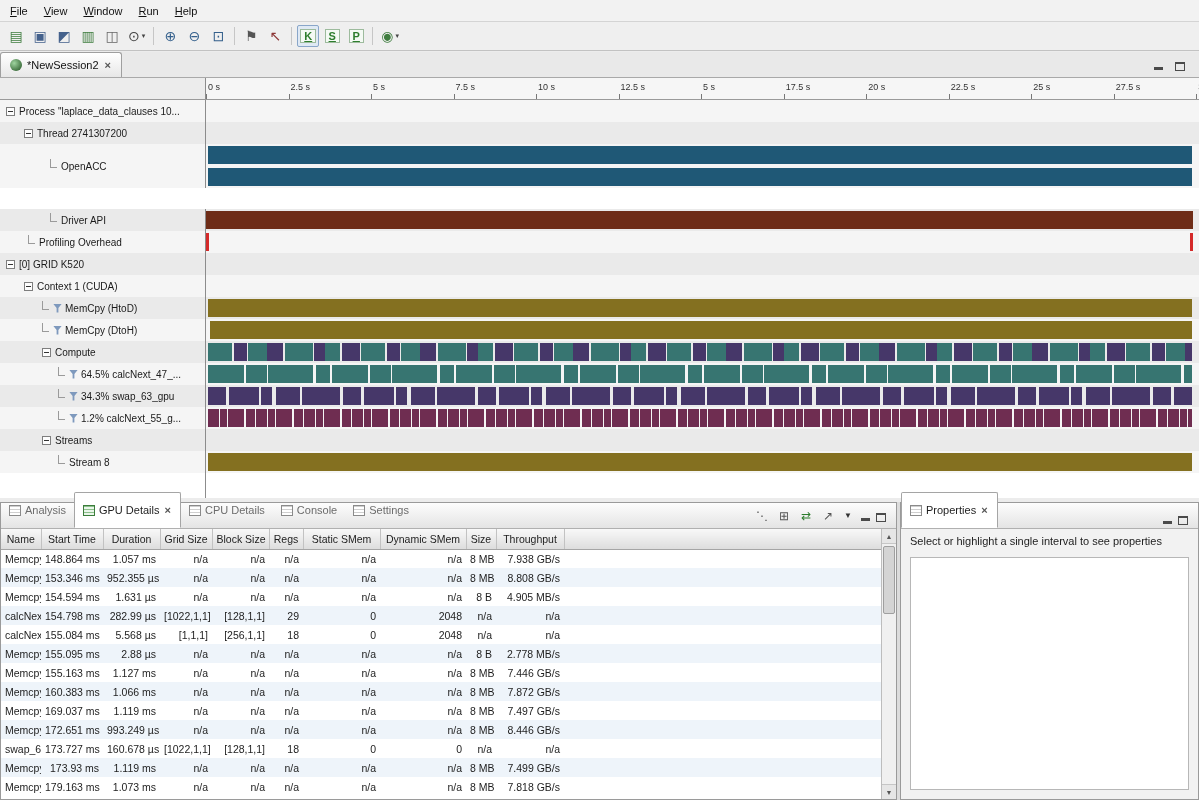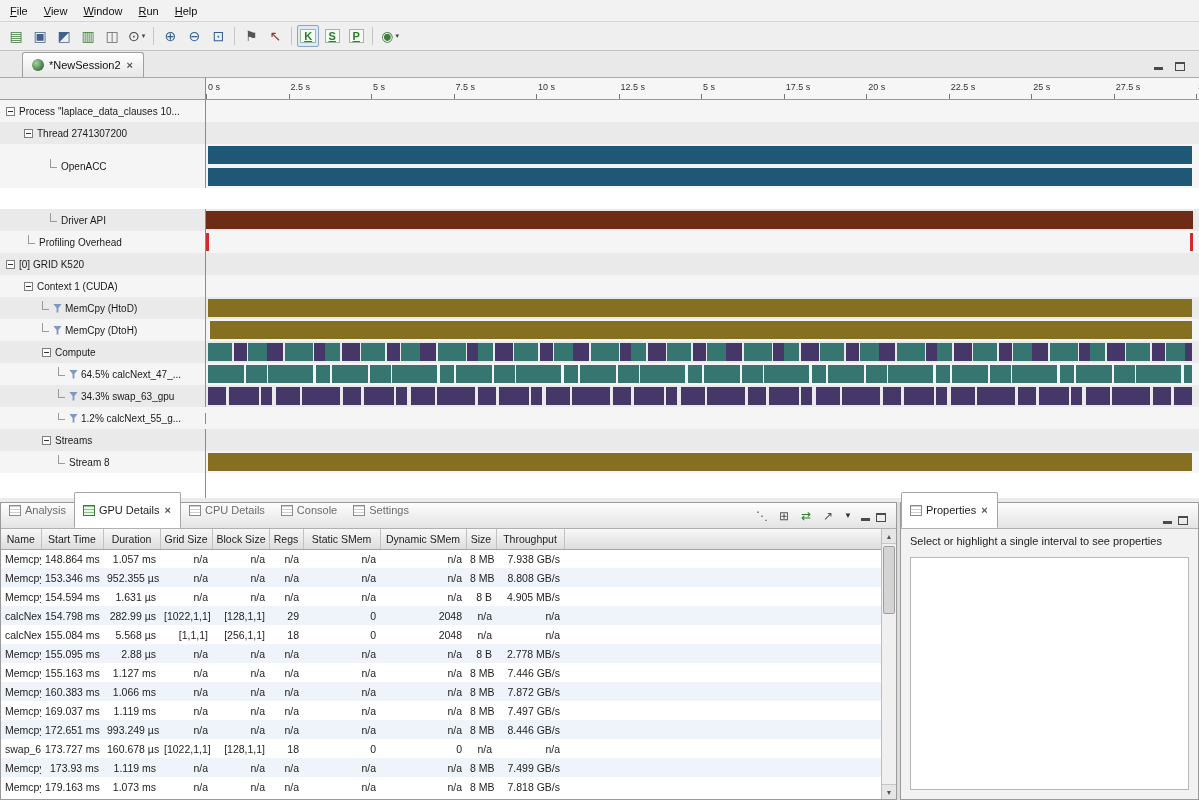--- a/index.html
+++ b/index.html
@@ -14,21 +14,21 @@
   
   #toolbar{position:absolute;left:0;top:22px;right:0;height:29px;background:#efefef;border-bottom:1px solid #c2c2c2;display:flex;align-items:center;padding-left:4px}
   .tb-btn{height:22px;min-width:22px;display:flex;align-items:center;justify-content:center;margin:0 1px;border:1px solid transparent;border-radius:2px;font-size:14px;padding:0 2px;background:transparent}
   .tb-btn.pressed{border-color:#89a6c9;background:#dfe9f4}
   .tb-btn .dd{font-size:7px;color:#444;margin-left:2px}
   .tb-sep{width:1px;height:18px;background:#c6c6c6;margin:0 4px}
   .letter-glyph{font-size:11px;font-weight:bold;text-decoration:underline;border:1px solid #9dbb9d;padding:0 3px;background:#f4faf4}
 
   
   #editor-tabbar{position:absolute;left:0;top:52px;right:0;height:26px;background:#e9e9e9;border-bottom:1px solid #a9a9a9;display:flex;align-items:flex-end}
-  .editor-tab{display:flex;align-items:center;gap:5px;height:25px;padding:0 9px;background:linear-gradient(#ffffff,#e7e7e7);border:1px solid #9f9f9f;border-bottom:none;border-radius:3px 3px 0 0;margin-left:22px;font-size:11px}
+  .editor-tab{display:flex;align-items:center;gap:5px;height:25px;padding:0 9px;background:linear-gradient(#ffffff,#e7e7e7);border:1px solid #9f9f9f;border-bottom:none;border-radius:3px 3px 0 0;margin-left:0;font-size:11px}
   .session-icon{width:12px;height:12px;border-radius:50%;background:radial-gradient(circle at 35% 35%,#9fd49f,#1d4d1d);display:inline-block}
   .close-x{font-size:11px;font-weight:bold;color:#555;padding:0 1px;cursor:default}
   .win-btns{margin-left:auto;display:flex;gap:8px;padding:0 12px 6px 0;align-items:center}
   .win-btn{width:14px;height:12px;display:flex;align-items:flex-end;justify-content:center}
   .glyph-min{width:9px;height:3px;background:#4a4a4a;display:block;margin-bottom:1px}
   .glyph-max{width:10px;height:9px;border:1px solid #4a4a4a;border-top:2px solid #4a4a4a;display:block}
 
   
   #timeline{position:absolute;left:0;top:78px;right:0;height:420px;background:#fff;overflow:hidden}
   #ruler{height:22px;display:flex;border-bottom:1px solid #9a9a9a}
@@ -336,21 +336,21 @@
         <div class="t-label">
           <span style="width: 58px; flex: 0 0 auto;"></span>
           <span class="lconn"></span>
           <span class="funnel"></span>
           <span>34.3% swap_63_gpu</span>
         </div>
         <div class="t-track">
           <div class="bar" style="left: 0.2%; width: 99.1%; top: 2px; background: repeating-linear-gradient(90deg, rgb(70, 55, 105) 0px, rgb(70, 55, 105) 18px, transparent 18px, transparent 21px, rgb(70, 55, 105) 21px, rgb(70, 55, 105) 51px, transparent 51px, transparent 53px, rgb(70, 55, 105) 53px, rgb(70, 55, 105) 64px, transparent 64px, transparent 68px, rgb(70, 55, 105) 68px, rgb(70, 55, 105) 92px, transparent 92px, transparent 94px, rgb(70, 55, 105) 94px, rgb(70, 55, 105) 132px, transparent 132px, transparent 135px);"></div>
         </div>
       </div>
-      <div class="t-row alt0" style="height: 22px; align-items: center;">
+      <div class="t-row alt0" style="height: 22px;">
         <div class="t-label">
           <span style="width: 58px; flex: 0 0 auto;"></span>
           <span class="lconn"></span>
           <span class="funnel"></span>
           <span>1.2% calcNext_55_g...</span>
         </div>
         <div class="t-track">
           <div class="bar" style="left: 0.2%; width: 99.1%; top: 2px; background: repeating-linear-gradient(90deg, rgb(111, 45, 81) 0px, rgb(111, 45, 81) 11px, transparent 11px, transparent 12px, rgb(111, 45, 81) 12px, rgb(111, 45, 81) 19px, transparent 19px, transparent 20px, rgb(111, 45, 81) 20px, rgb(111, 45, 81) 36px, transparent 36px, transparent 38px, rgb(111, 45, 81) 38px, rgb(111, 45, 81) 47px, transparent 47px, transparent 48px);"></div>
         </div>
       </div>

